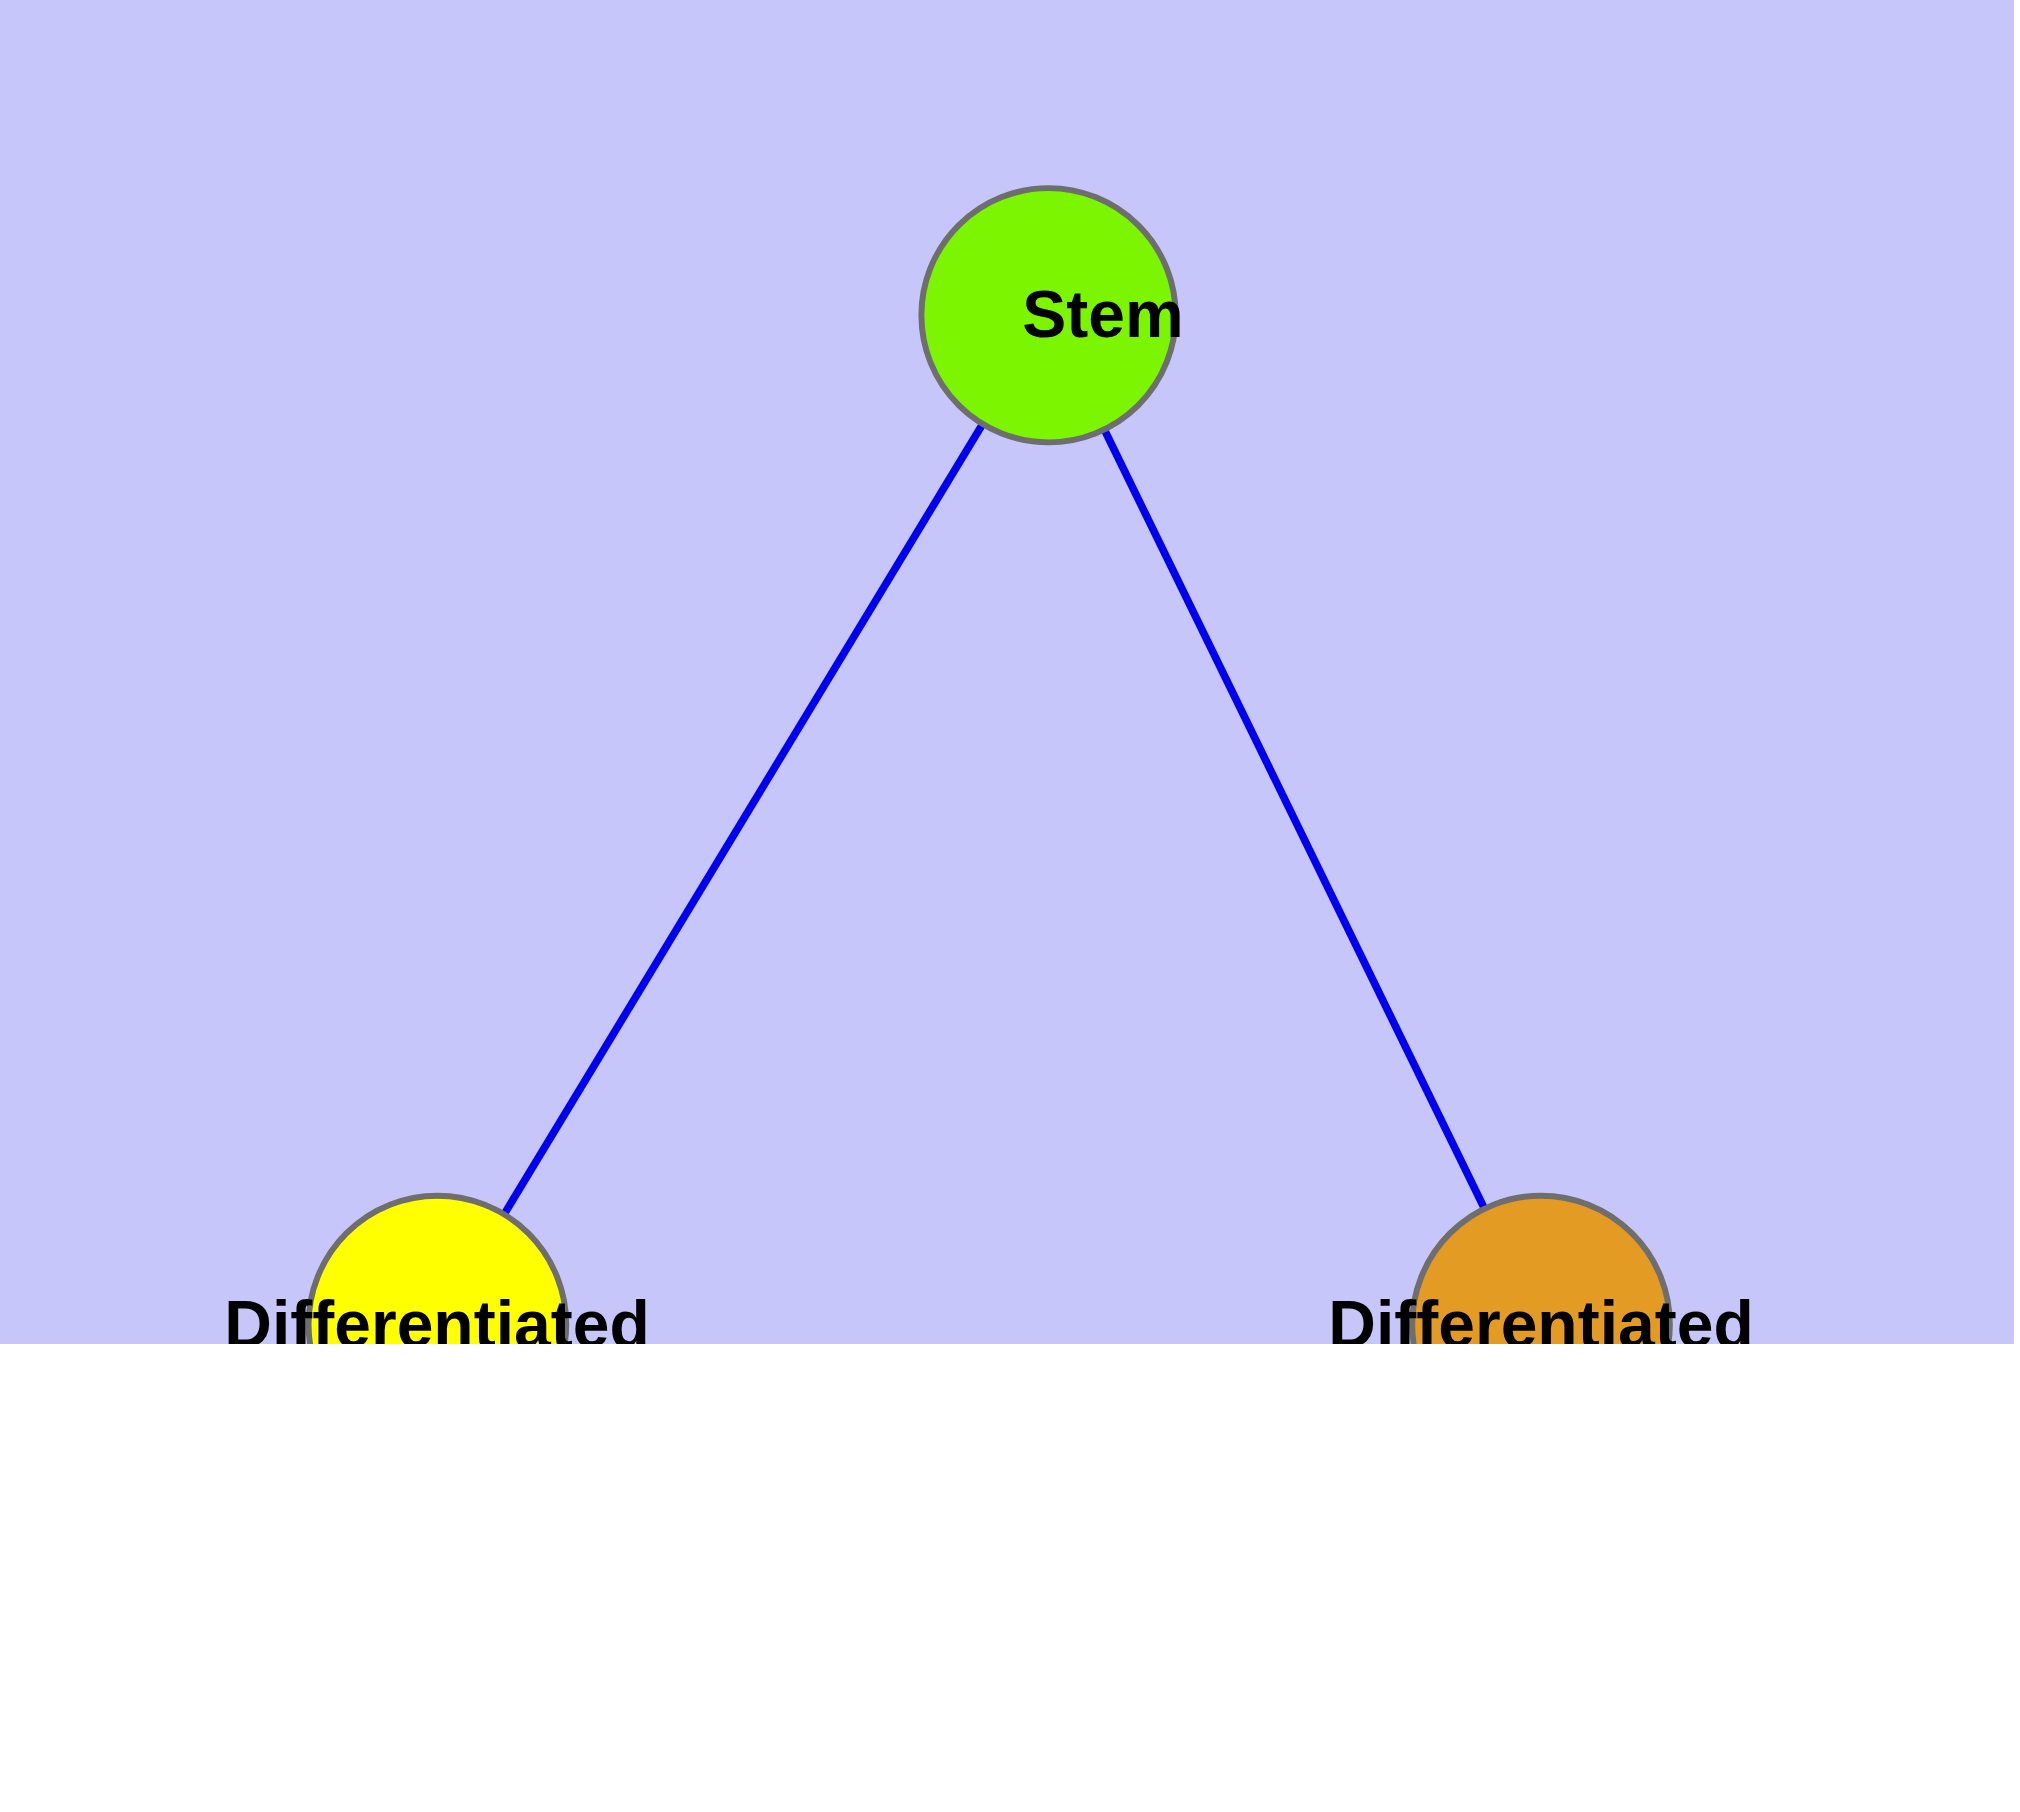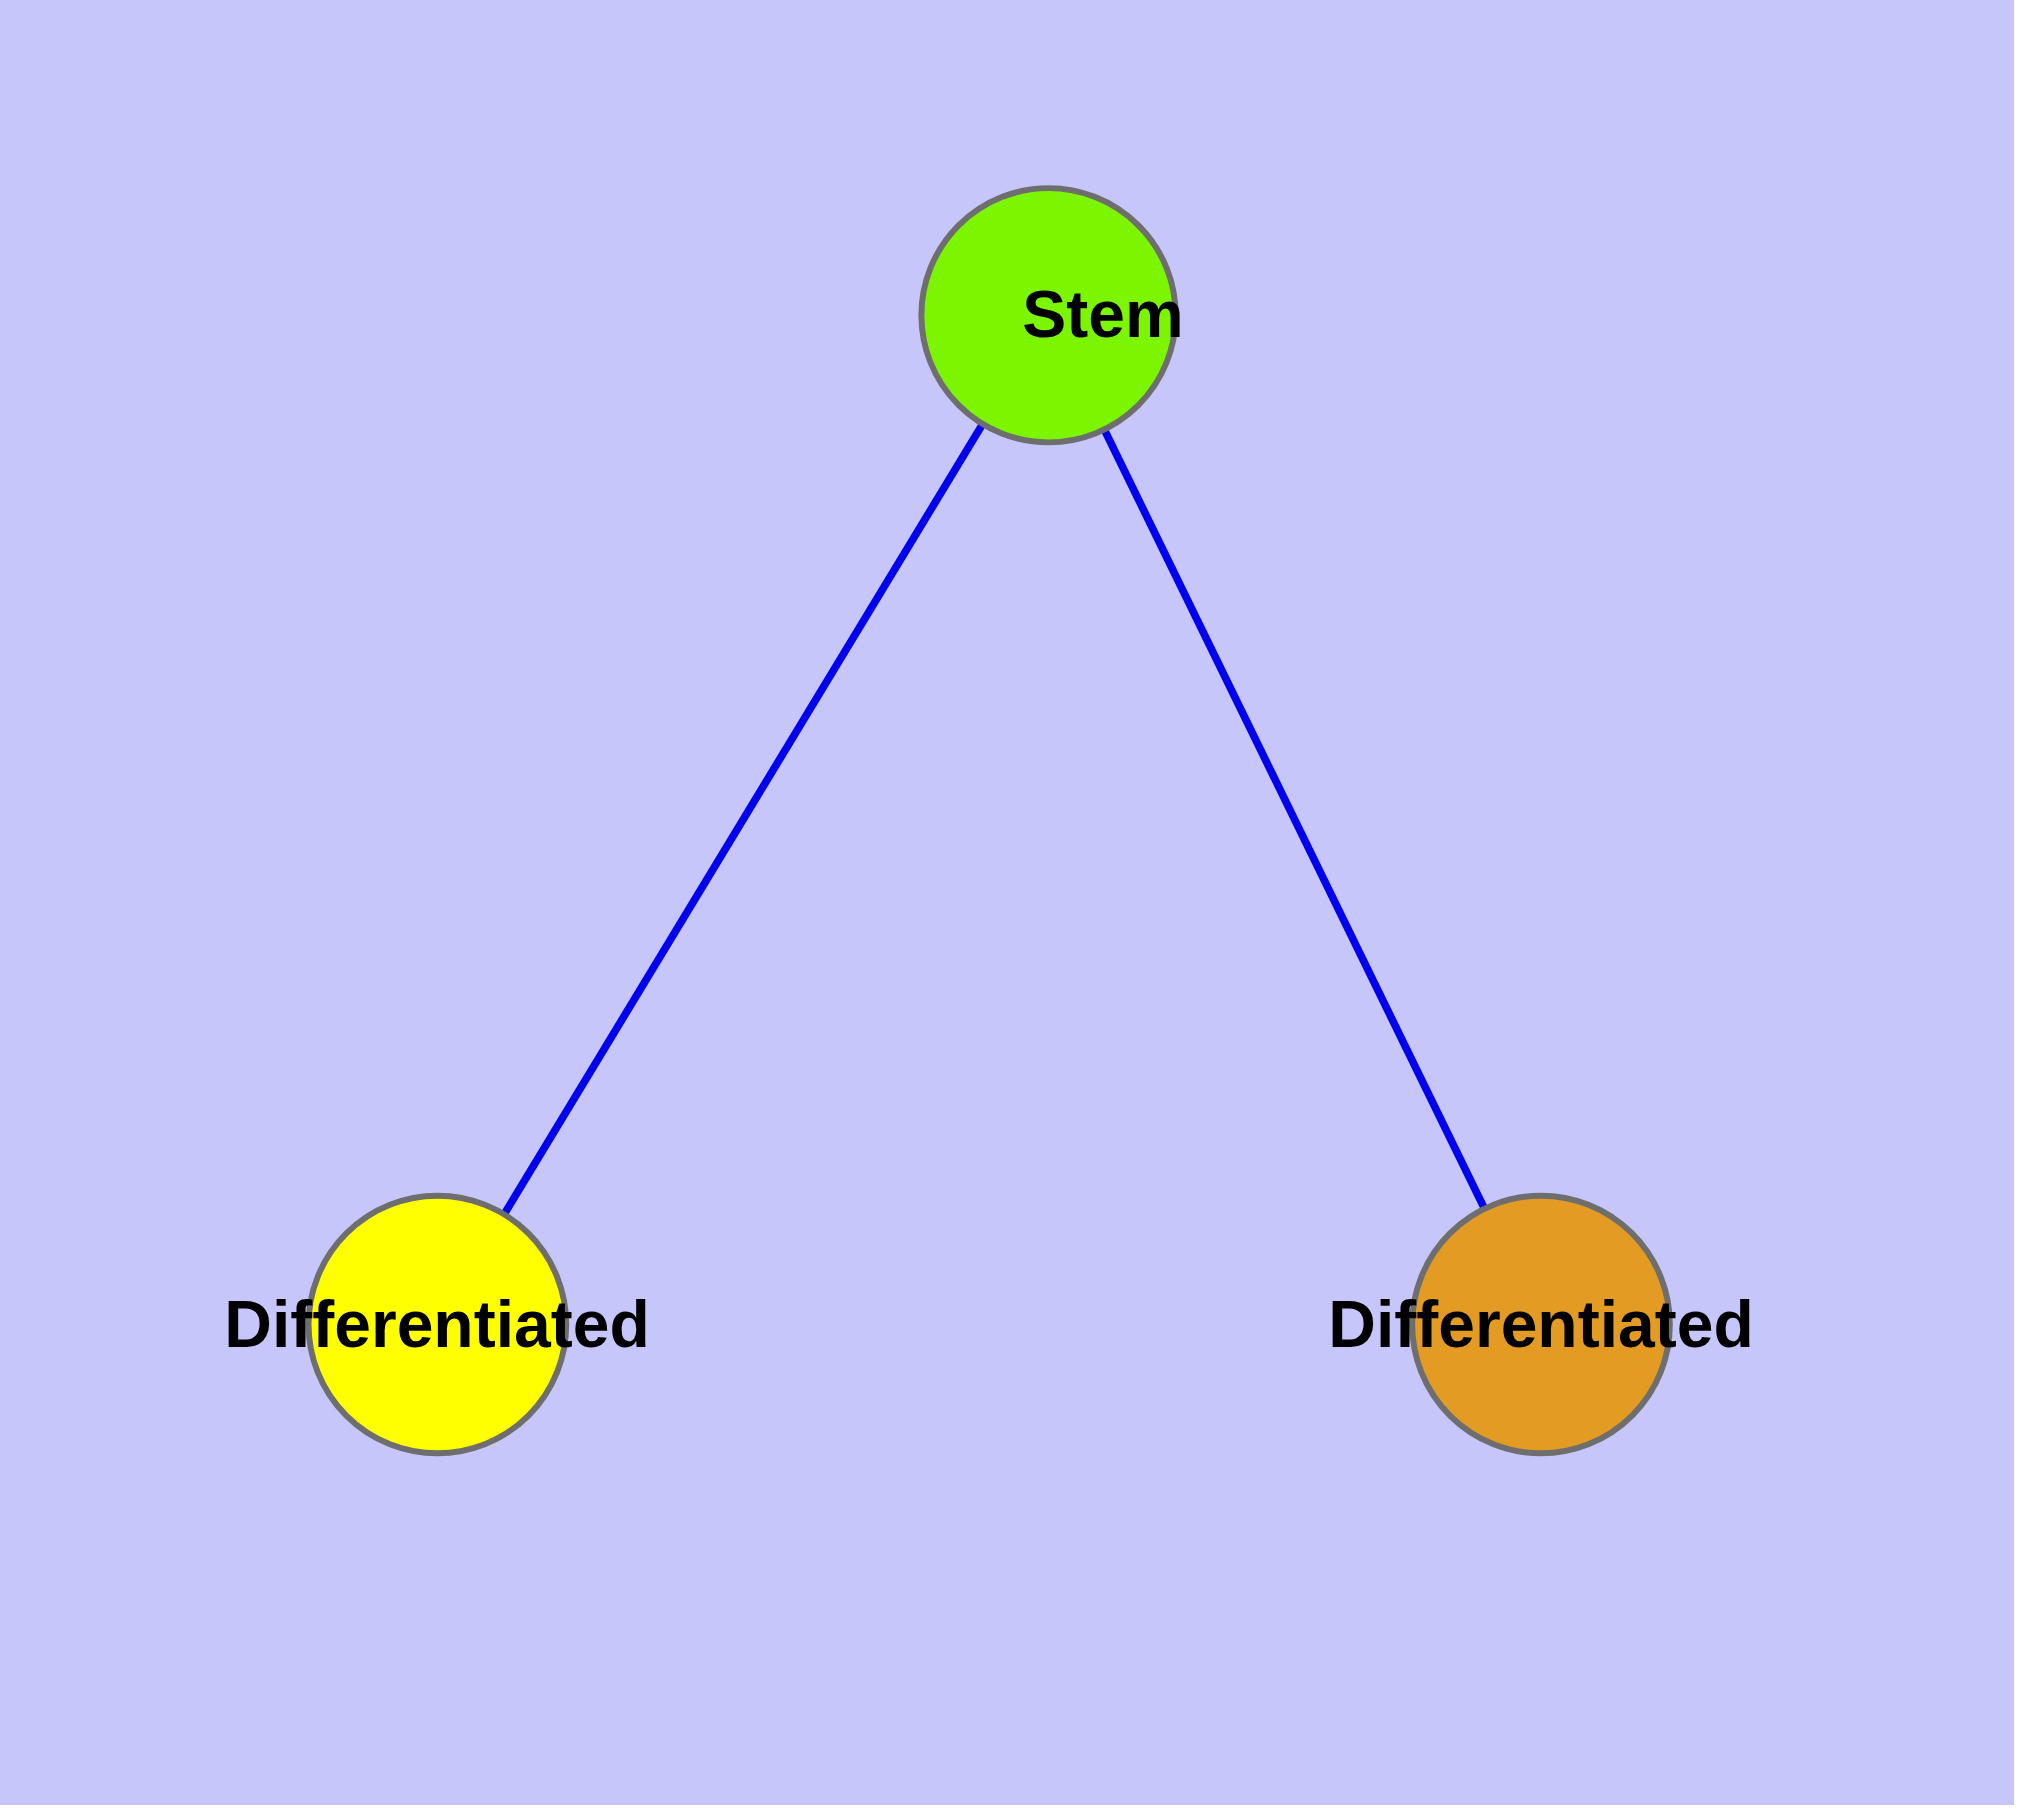--- a/index.html
+++ b/index.html
@@ -47,21 +47,21 @@
   .label-stem {
     font-size: 66px;
   }
   .label-diff {
     font-size: 66px;
   }
 </style>
 </head>
 <body>
 
-<div id="canvas" style="width: 2021px; height: 1812px; background: rgb(255, 255, 255);">
+<div id="canvas" style="width: 2021px; height: 1344px; background: rgb(255, 255, 255);">
   <div id="plot-area" style="background: rgb(198, 198, 251);">
 
     <svg id="graph-svg" viewBox="0 0 2376 2130" preserveAspectRatio="none" xmlns="http://www.w3.org/2000/svg">
       <g>
         <line class="graph-edge" x1="1237" y1="372" x2="516" y2="1563" stroke="#0000ee" stroke-width="9" stroke-linecap="butt"></line>
         <line class="graph-edge" x1="1237" y1="372" x2="1818" y2="1563" stroke="#0000ee" stroke-width="9" stroke-linecap="butt"></line>
       </g>
       <g>
         <circle cx="1237" cy="372" r="150" fill="#7cf500" stroke="#6e6e6e" stroke-width="7"></circle>
         <circle cx="516" cy="1563" r="152" fill="#ffff00" stroke="#6e6e6e" stroke-width="7"></circle>

